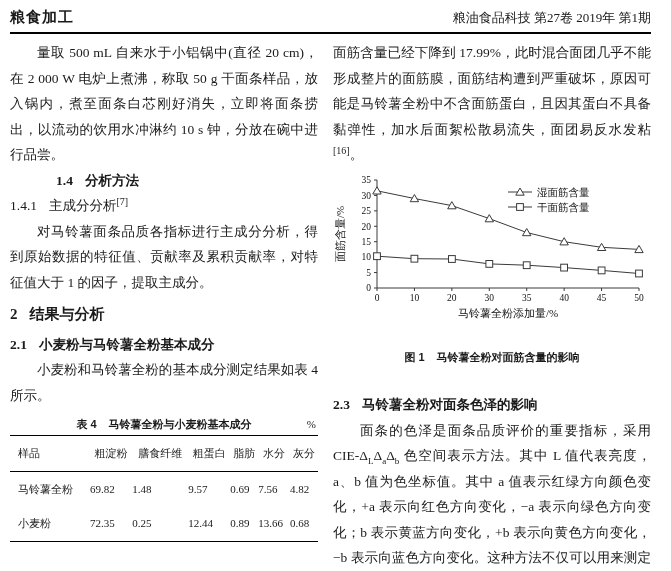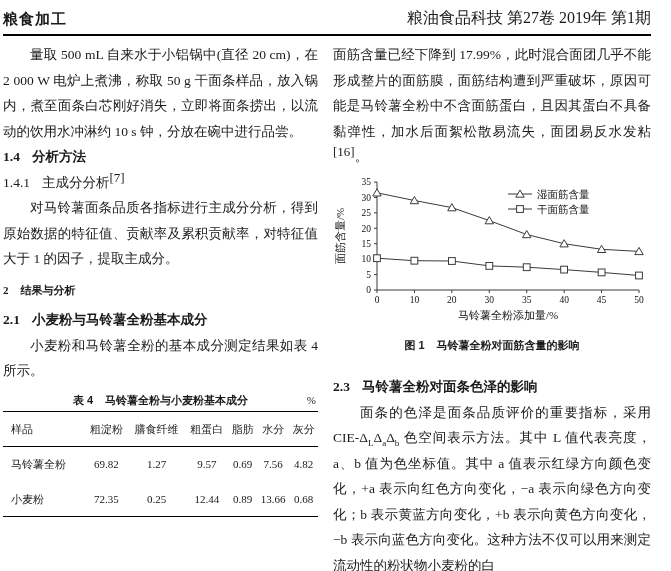--- a/index.html
+++ b/index.html
@@ -2,42 +2,42 @@
 <html><head>
 <meta charset="utf-8">
 <style>
   * { margin:0; padding:0; box-sizing:border-box; }
   html,body { background:#ffffff; }
   body{
     width:671px; height:571px; overflow:hidden;
     color:#1a1a1a;
     font-family:"Liberation Serif", serif;
   }
-  .page{ width:661px; height:571px; padding:8px 10px 0 3px; }
+  .page{ width:661px; height:571px; padding:8px 10px 0 10px; }
 
   
   .page-header{
     display:flex; justify-content:space-between; align-items:flex-end;
     border-bottom:2px solid #000; padding-bottom:5px;
   }
   .header-section{ font-family:"Liberation Sans", sans-serif; font-weight:bold; font-size:15px; letter-spacing:1px; }
-  .header-journal{ font-size:16px; }
+  .header-journal{ font-size:13px; }
 
   
   .columns{ display:flex; gap:15px; margin-top:6px; }
   .col{ width:318px; font-size:13.5px; line-height:25.5px; text-align:justify; }
 
   p.para{ text-indent:2em; }
   p.para-noindent{ text-indent:0; }
-  sup{ font-size:13px; line-height:0; }
+  sup{ font-size:10px; line-height:0; }
   sub{ font-size:9px; line-height:0; }
 
-  .h-l3{ font-weight:bold; font-family:"Liberation Sans", sans-serif; }
+  .h-l3{ font-weight:bold; font-family:"Liberation Sans", sans-serif;margin-left:46px; }
   .h-l4{ font-weight:normal; }
-  .h-l1{ font-weight:bold; font-family:"Liberation Sans", sans-serif; font-size:11px; margin:6px 0 3px 0; }
+  .h-l1{ font-weight:bold; font-family:"Liberation Sans", sans-serif; font-size:15px; margin:6px 0 3px 0; }
   .h-l2{ font-weight:bold; font-family:"Liberation Sans", sans-serif; margin-top:4px; }
   .h-gap{ margin-left:12px; }
   .num{ font-family:"Liberation Serif", serif; font-weight:bold; }
   .h-l4 .num{ font-weight:normal; }
 
   
   .table-block{ margin-top:8px; }
   .tbl-title{
     position:relative; text-align:center;
     font-family:"Liberation Sans", sans-serif; font-weight:bold;
@@ -45,28 +45,28 @@
   }
   .tbl-unit{ position:absolute; right:2px; top:0; font-weight:normal; font-family:"Liberation Serif", serif; }
   table.data-table{
     width:100%; border-collapse:collapse; margin-top:3px;
     border-top:1.5px solid #000; border-bottom:1.5px solid #000;
     font-size:11px;
   }
   table.data-table th{
     border-bottom:1px solid #000; font-weight:normal; padding:5px 0 4px 0; text-align:center;
   }
-  table.data-table td{ padding:5px 0 4px 0; text-align:center; }
+  table.data-table td{ padding:5px 0 4px 0; text-align:left; }
   table.data-table th:first-child, table.data-table td:first-child{ text-align:left; padding-left:8px; width:26%; }
 
   
   .figure-block{ margin-top:4px; }
   .fig-caption{
     text-align:center; font-family:"Liberation Sans", sans-serif;
-    font-weight:bold; font-size:11px; line-height:18px; margin-top:2px;
+    font-weight:bold; font-size:11px; line-height:18px; margin-top:16px;
   }
   svg text{ font-family:"Liberation Serif", serif; }
 </style>
 </head>
 <body>
 
 <div class="page">
 
   <div class="page-header">
     <span class="header-section">粮食加工</span>
@@ -114,21 +114,21 @@
                 <th>粗蛋白</th>
                 <th>脂肪</th>
                 <th>水分</th>
                 <th>灰分</th>
               </tr>
           </thead>
           <tbody>
               <tr>
                 <td>马铃薯全粉</td>
                 <td>69.82</td>
-                <td>1.27</td>
+                <td>1.48</td>
                 <td>9.57</td>
                 <td>0.69</td>
                 <td>7.56</td>
                 <td>4.82</td>
               </tr>
               <tr>
                 <td>小麦粉</td>
                 <td>72.35</td>
                 <td>0.25</td>
                 <td>12.44</td>
@@ -205,21 +205,21 @@
             <text x="204" y="23.5" font-size="10.5" fill="#111">湿面筋含量</text>
             <line x1="175" y1="35" x2="199" y2="35" stroke="#3a3a3a" stroke-width="1"></line>
             <rect x="183.6" y="31.6" width="6.8" height="6.8" fill="#fff" stroke="#3a3a3a" stroke-width="1"></rect>
             <text x="204" y="38.5" font-size="10.5" fill="#111">干面筋含量</text>
           </svg>
         <div class="fig-caption">
           <span>图 1</span><span class="h-gap">马铃薯全粉对面筋含量的影响</span>
         </div>
       </div>
 
-      <div class="h-l2" style="margin-top:20px;">
+      <div class="h-l2" style="margin-top:26px;">
         <span class="num">2.3</span><span class="h-gap">马铃薯全粉对面条色泽的影响</span>
       </div>
 
       <p class="para"><span>面条的色泽是面条品质评价的重要指标，采用 CIE-Δ</span><sub>L</sub><span>Δ</span><sub>a</sub><span>Δ</span><sub>b</sub><span> 色空间表示方法。其中 L 值代表亮度，a、b 值为色坐标值。其中 a 值表示红绿方向颜色变化，+a 表示向红色方向变化，−a 表示向绿色方向变化；b 表示黄蓝方向变化，+b 表示向黄色方向变化，−b 表示向蓝色方向变化。这种方法不仅可以用来测定流动性的粉状物小麦粉的白</span></p>
     </div>
 
   </div>
 </div>
 
 </body></html>

